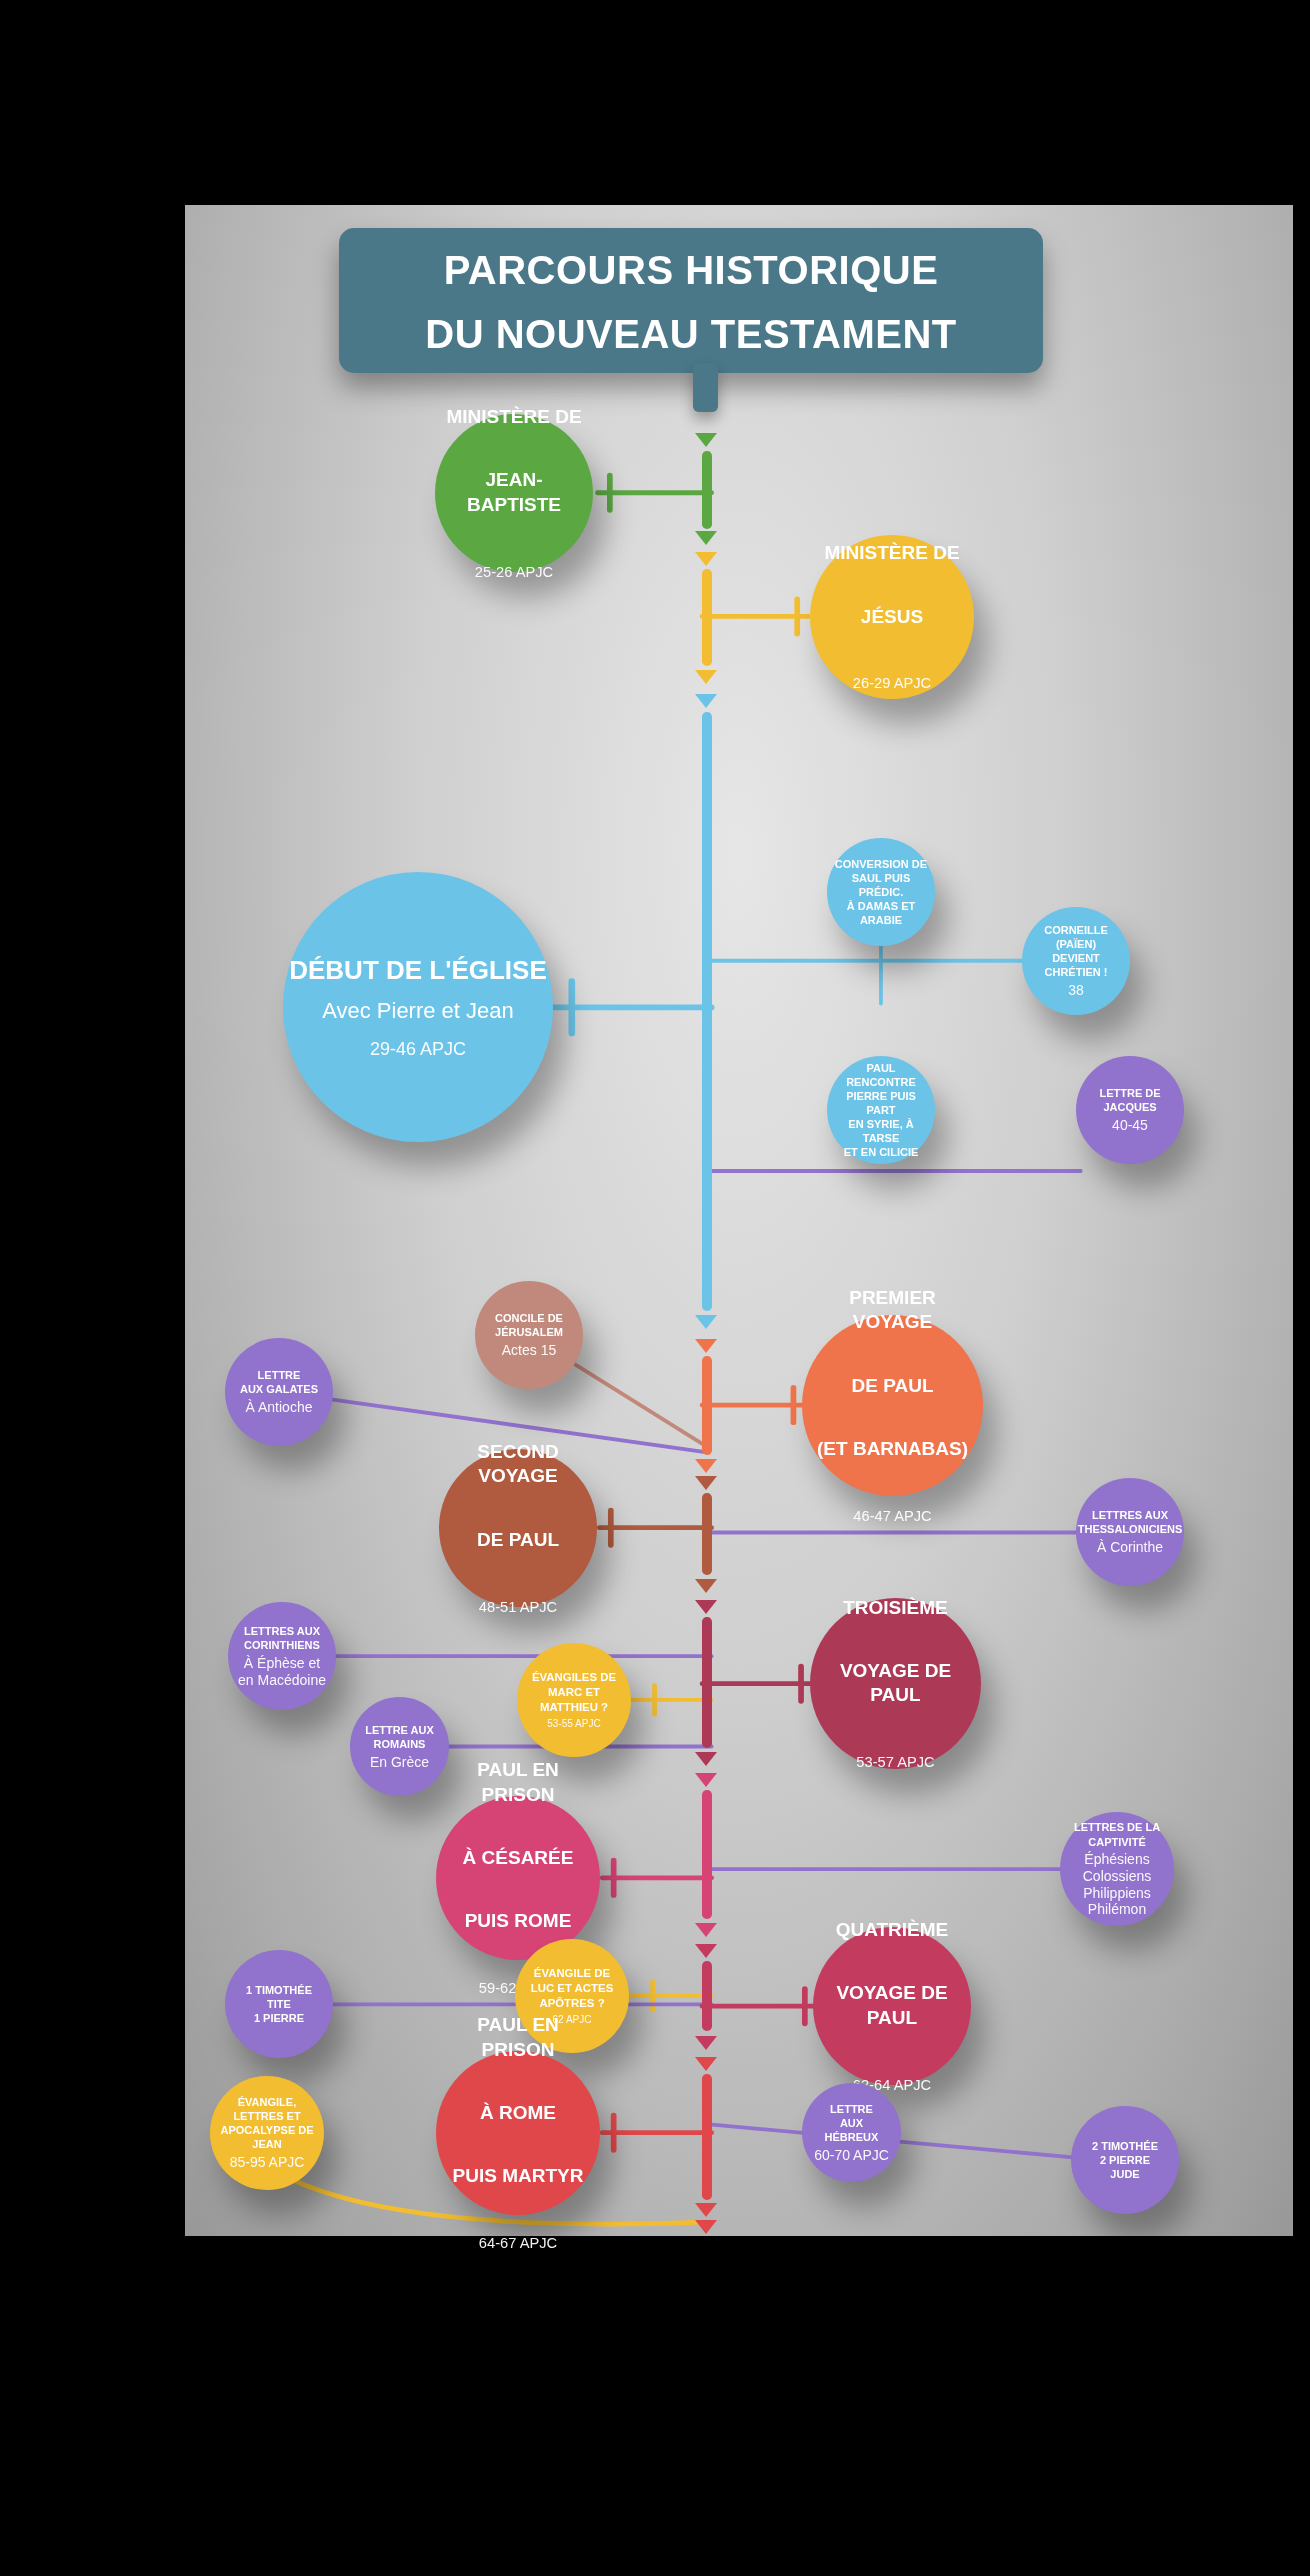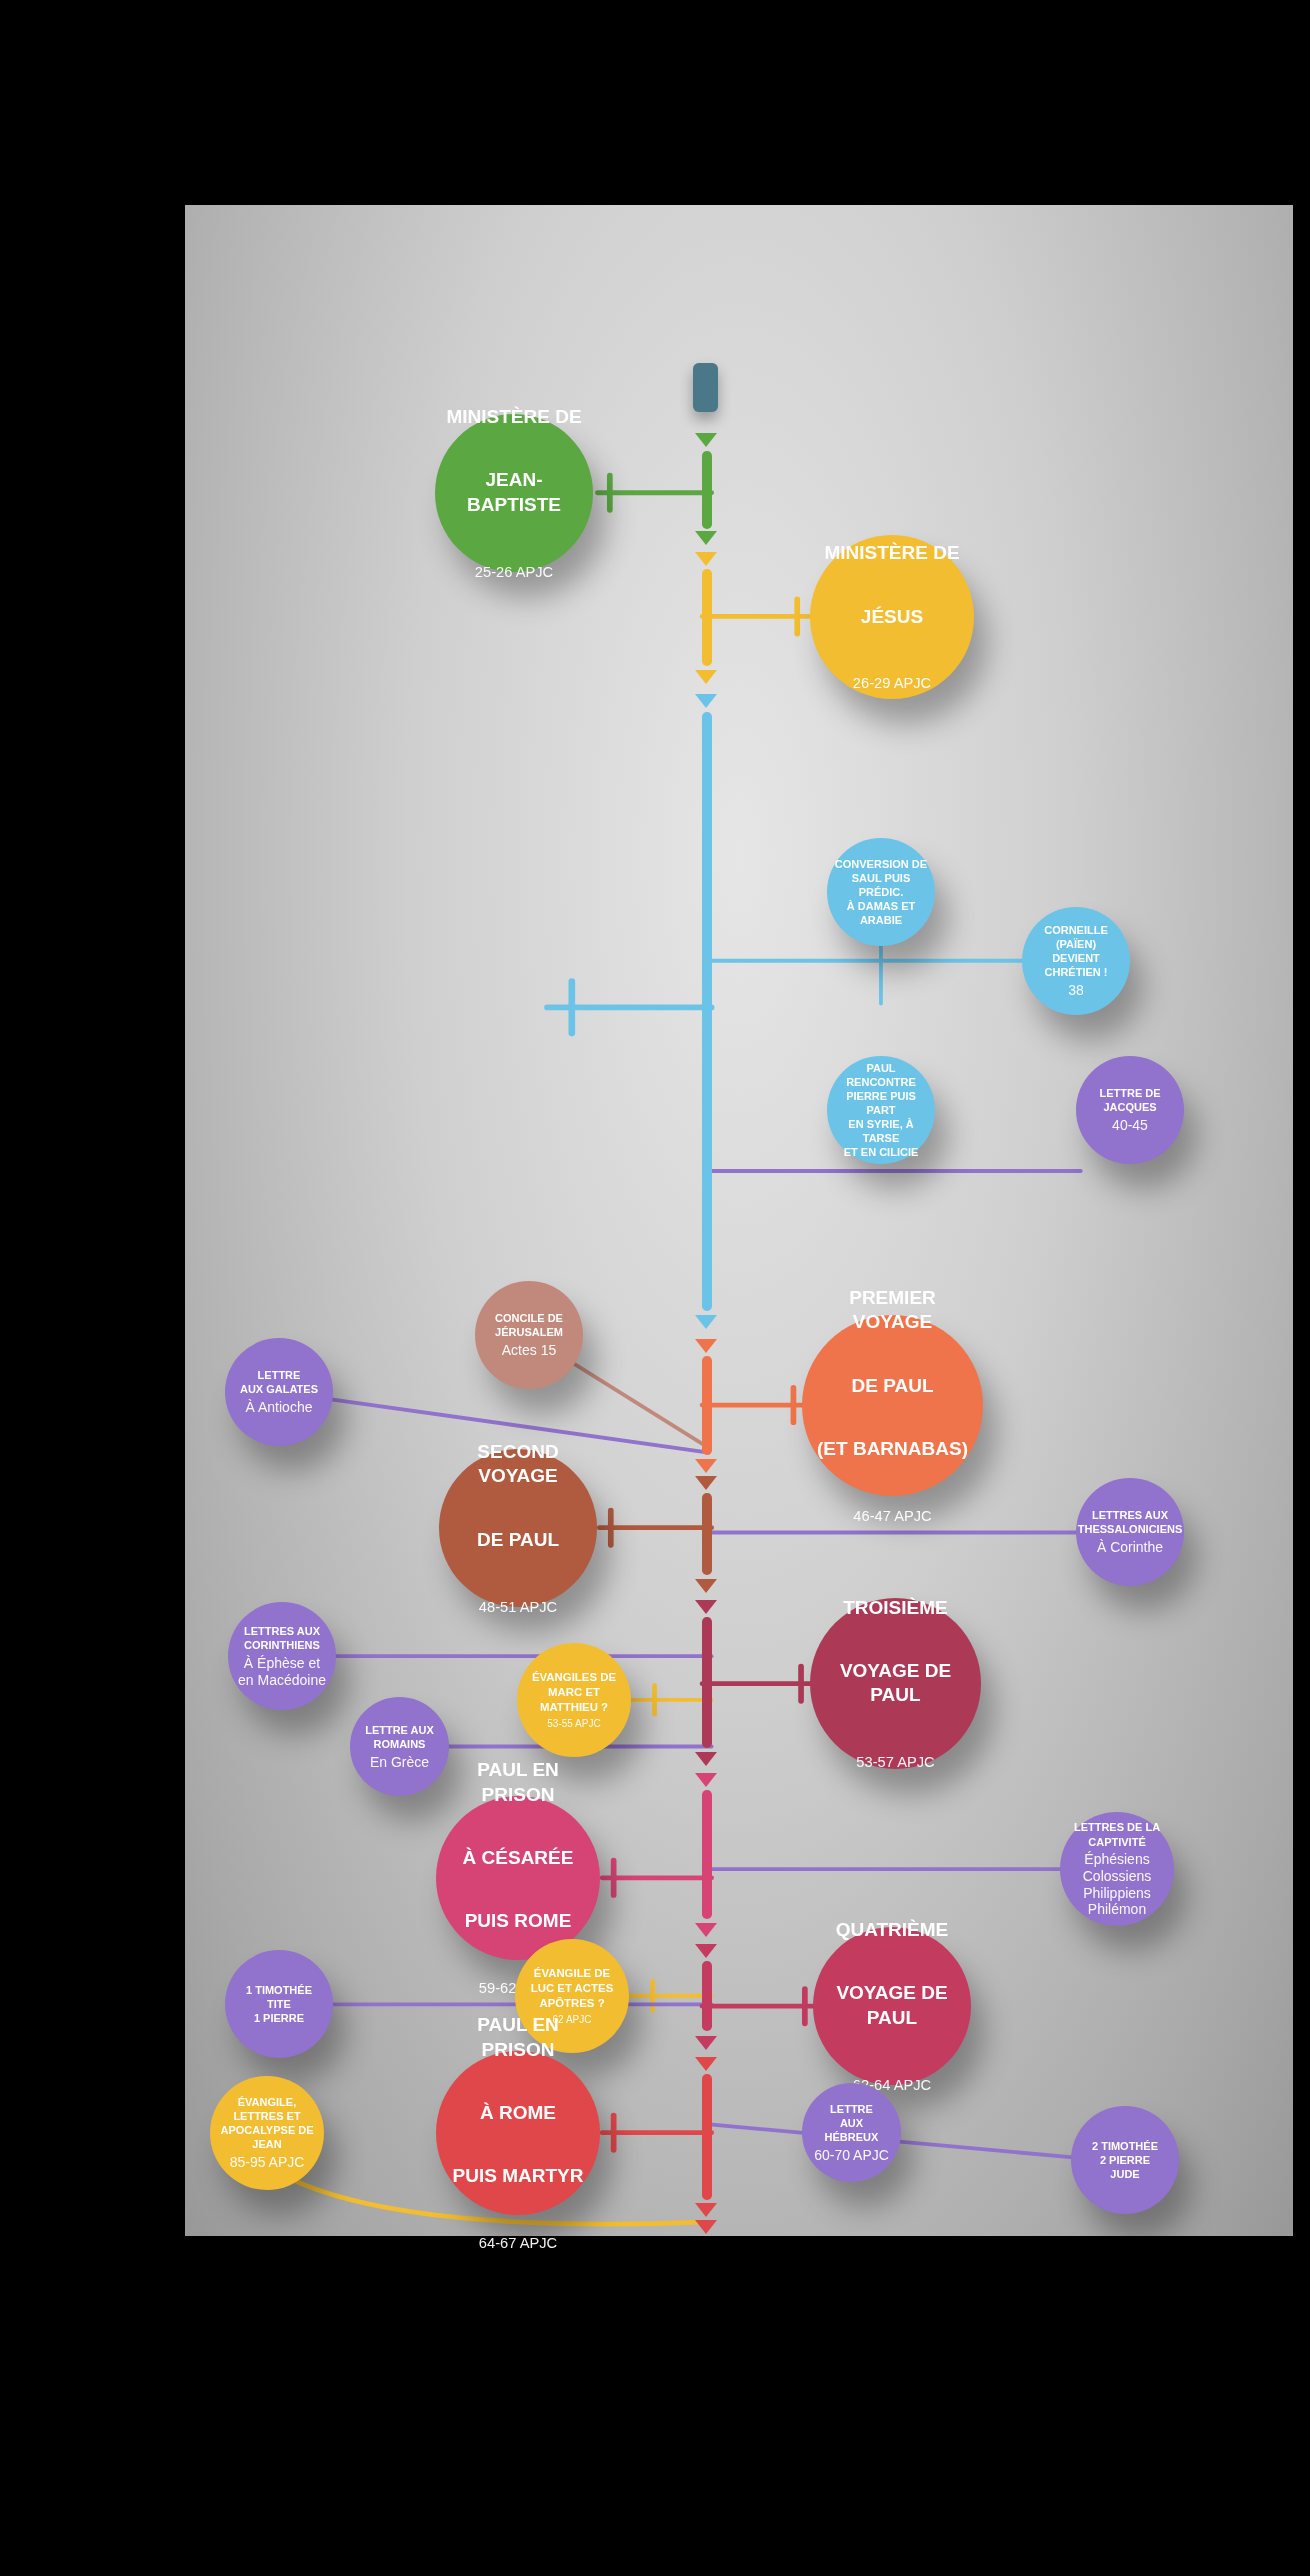--- a/index.html
+++ b/index.html
@@ -117,34 +117,43 @@
 
   <div class="tri crimson" style="top:1944px"></div>
   <div class="seg crimson" style="top:1961px;height:70px"></div>
   <div class="tri crimson" style="top:2036px"></div>
 
   <div class="tri red" style="top:2057px"></div>
   <div class="seg red" style="top:2074px;height:126px"></div>
   <div class="tri red" style="top:2203px"></div>
   <div class="tri red" style="top:2220px"></div>
 
+  <div class="title-box">
+    <div>PARCOURS HISTORIQUE</div>
+    <div>DU NOUVEAU TESTAMENT</div>
+  </div>
   <div class="title-pointer"></div>
 
   <div class="bubble big bg-green" style="left:435px;top:414px;width:158px;height:158px">
     <div class="t">MINISTÈRE DE</div>
     <div class="t">JEAN-BAPTISTE</div>
     <div class="s">25-26 APJC</div>
   </div>
 
   <div class="bubble big bg-yellow" style="left:810px;top:535px;width:164px;height:164px">
     <div class="t">MINISTÈRE DE</div>
     <div class="t">JÉSUS</div>
     <div class="s">26-29 APJC</div>
   </div>
 
+  <div class="bubble huge bg-blue" style="left:283px;top:872px;width:270px;height:270px">
+    <div class="t">DÉBUT DE L'ÉGLISE</div>
+    <div class="n">Avec Pierre et Jean</div>
+    <div class="s">29-46 APJC</div>
+  </div>
 
   <div class="bubble small bg-blue" style="left:827px;top:838px;width:108px;height:108px">
     <div class="t">CONVERSION DE</div>
     <div class="t">SAUL PUIS PRÉDIC.</div>
     <div class="t">À DAMAS ET ARABIE</div>
   </div>
 
   <div class="bubble small bg-blue" style="left:1022px;top:907px;width:108px;height:108px">
     <div class="t">CORNEILLE (PAÏEN)</div>
     <div class="t">DEVIENT CHRÉTIEN !</div>

